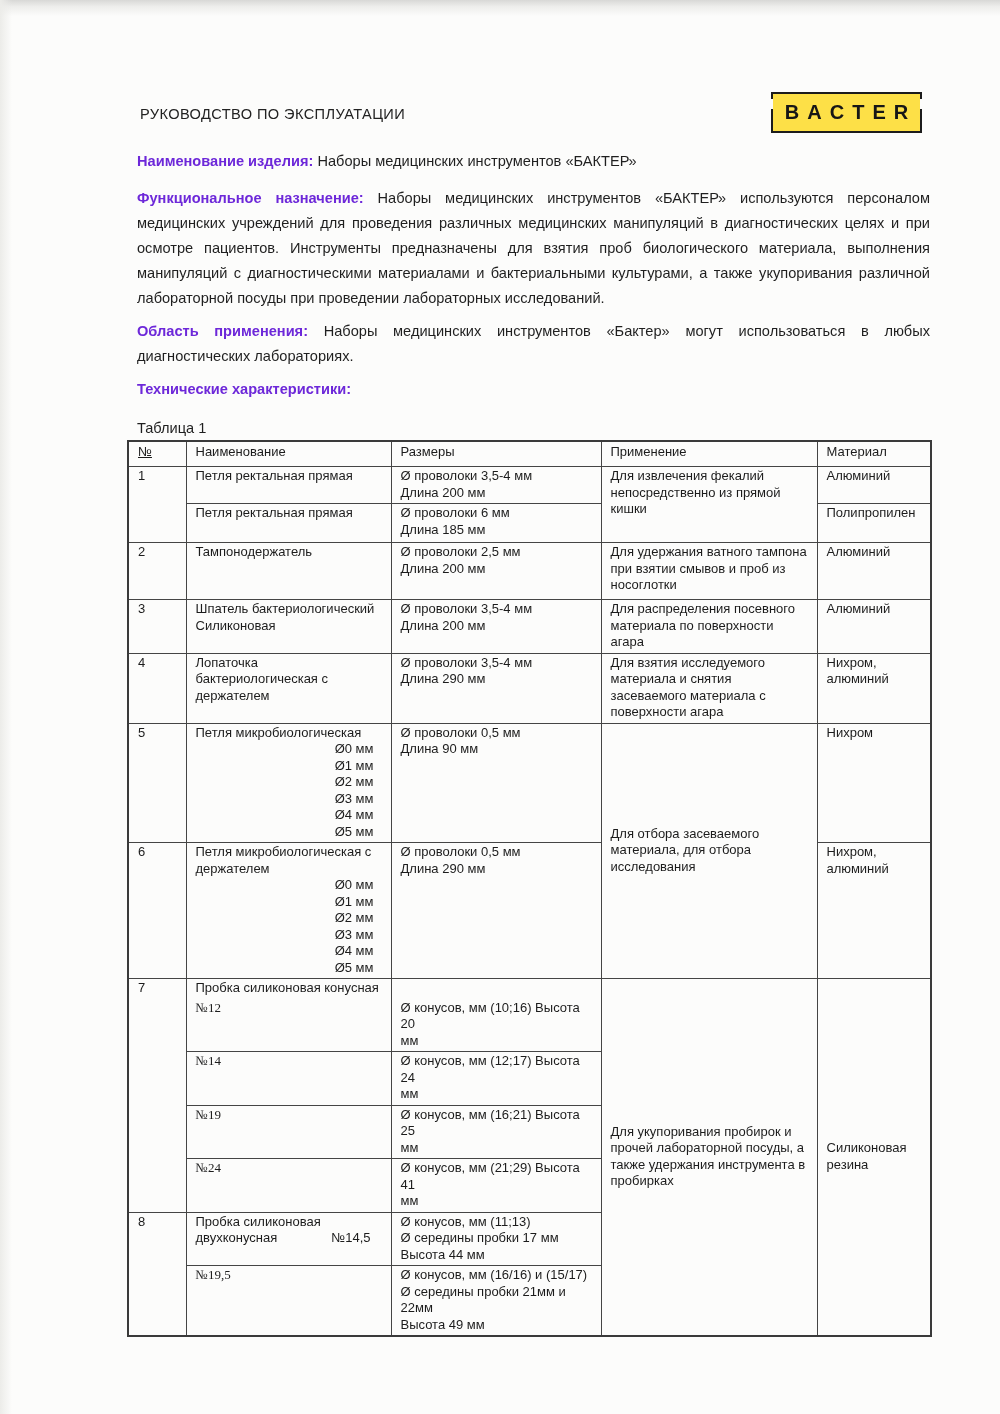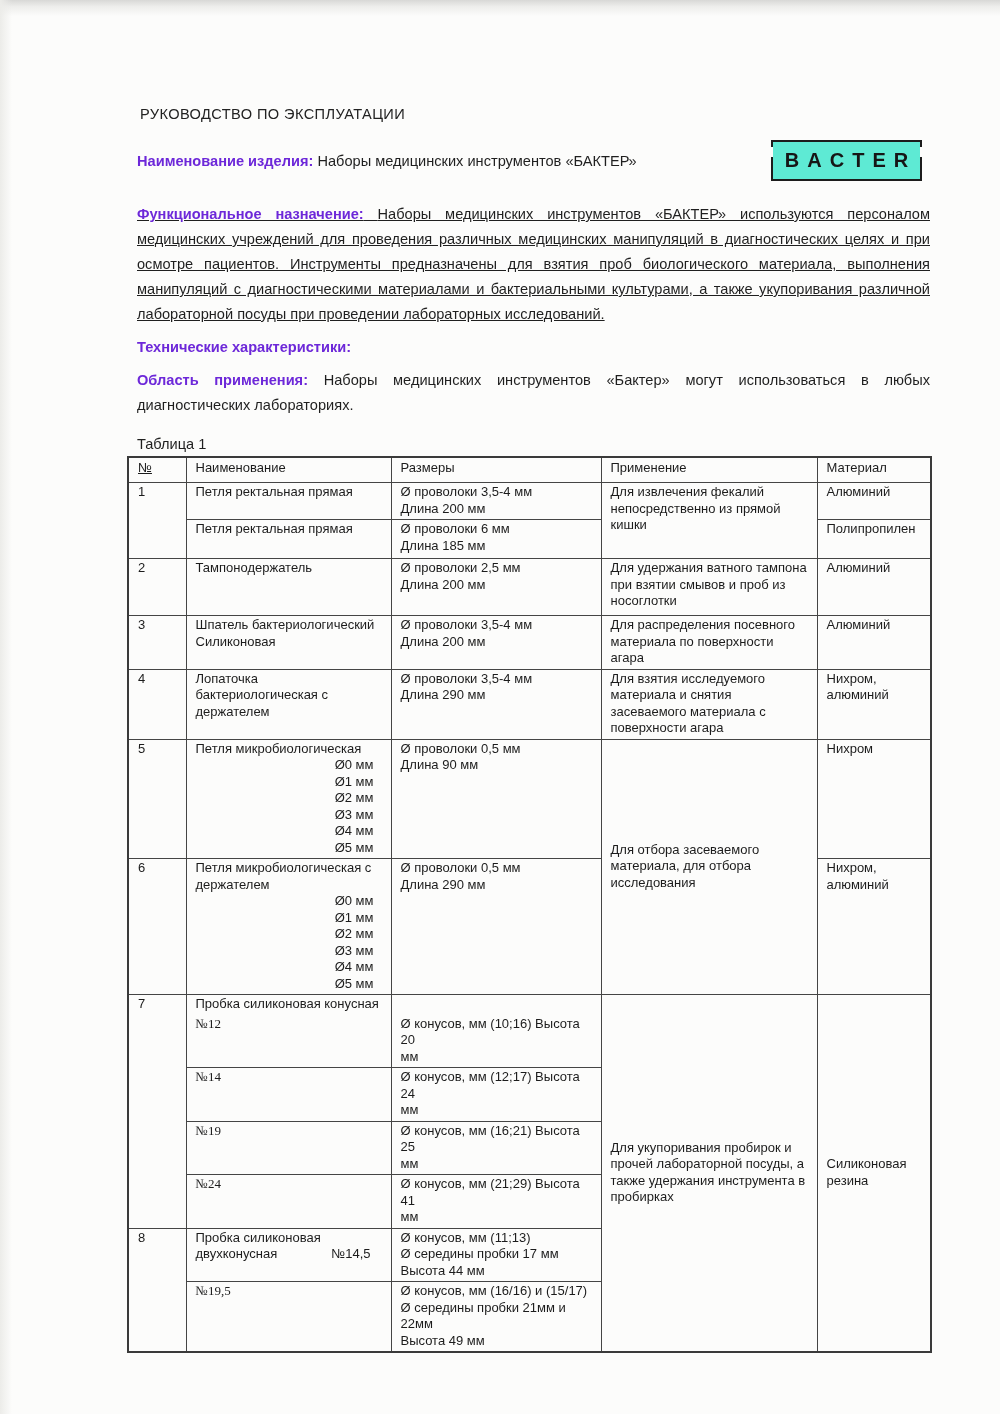--- a/index.html
+++ b/index.html
@@ -13,30 +13,29 @@
     pointer-events:none; z-index:5;}
   .page::after{content:""; position:absolute; left:0; top:0; bottom:0; width:12px;
     background:linear-gradient(90deg,#ecece9 0%, rgba(255,255,255,0) 100%);
     pointer-events:none; z-index:5;}
   .content {padding:104px 70px 0 127px;}
   .doc-title {margin:0 0 0 13px; font-size:14.6px; line-height:20px; letter-spacing:0.4px; font-weight:normal; color:#222;}
   .logo {
     position:absolute; left:771px; top:92px; width:147px; height:37px;
     border:2.5px solid #1c1c1c; display:flex; align-items:center; justify-content:center;
     font-size:20px; font-weight:600; letter-spacing:8px; text-indent:8px; color:#161616;
-    background:#5eead4;
-    margin-top:48px;
+    background:#fde047;
   }
   .logo i.notch {position:absolute; width:4px; height:10px; background:#fcfcfb;}
   .logo i.n-left {left:-4px; top:5px;}
   .logo i.n-right {right:-4px; top:5px;}
   p.block {margin:0 0 0 10px; font-size:14.6px; line-height:25px; text-align:justify;}
   p.block b {color:#6d28d9;}
   p.p-name {margin-top:25px; text-align:left;}
-  p.p-func {margin-top:28px;text-decoration:underline;}
+  p.p-func {margin-top:12px;}
   p.p-scope {margin-top:8px;}
   p.p-tech {margin-top:8px; text-align:left;}
   p.caption {margin:16px 0 2px 10px; font-size:14.6px; line-height:20px; text-align:left;}
   table.spec {
     border-collapse:collapse; table-layout:fixed; width:803px;
     border:2px solid #3a3a3a; font-size:13px; line-height:16.5px; color:#1c1c1c;
   }
   table.spec td, table.spec th {
     border:1.5px solid #454545; padding:1px 8px 2px 9px;
     vertical-align:top; text-align:left; font-weight:normal; overflow:hidden;
@@ -69,27 +68,27 @@
     <p class="block p-name">
       <b>Наименование изделия:</b>
       <span>Наборы медицинских инструментов «БАКТЕР»</span>
     </p>
 
     <p class="block p-func">
       <b>Функциональное назначение:</b>
       <span>Наборы медицинских инструментов «БАКТЕР» используются персоналом медицинских учреждений для проведения различных медицинских манипуляций в диагностических целях и при осмотре пациентов. Инструменты предназначены для взятия проб биологического материала, выполнения манипуляций с диагностическими материалами и бактериальными культурами, а также укупоривания различной лабораторной посуды при проведении лабораторных исследований.</span>
     </p>
 
-    <p class="block p-tech">
-      <b>Технические характеристики:</b>
-    </p>
-
     <p class="block p-scope">
       <b>Область применения:</b>
       <span>Наборы медицинских инструментов «Бактер» могут использоваться в любых диагностических лабораториях.</span>
+    </p>
+
+    <p class="block p-tech">
+      <b>Технические характеристики:</b>
     </p>
 
     <p class="caption">Таблица 1</p>
 
     <table class="spec">
       <colgroup>
         <col style="width:58px">
           <col style="width:205px">
           <col style="width:210px">
           <col style="width:216px">

